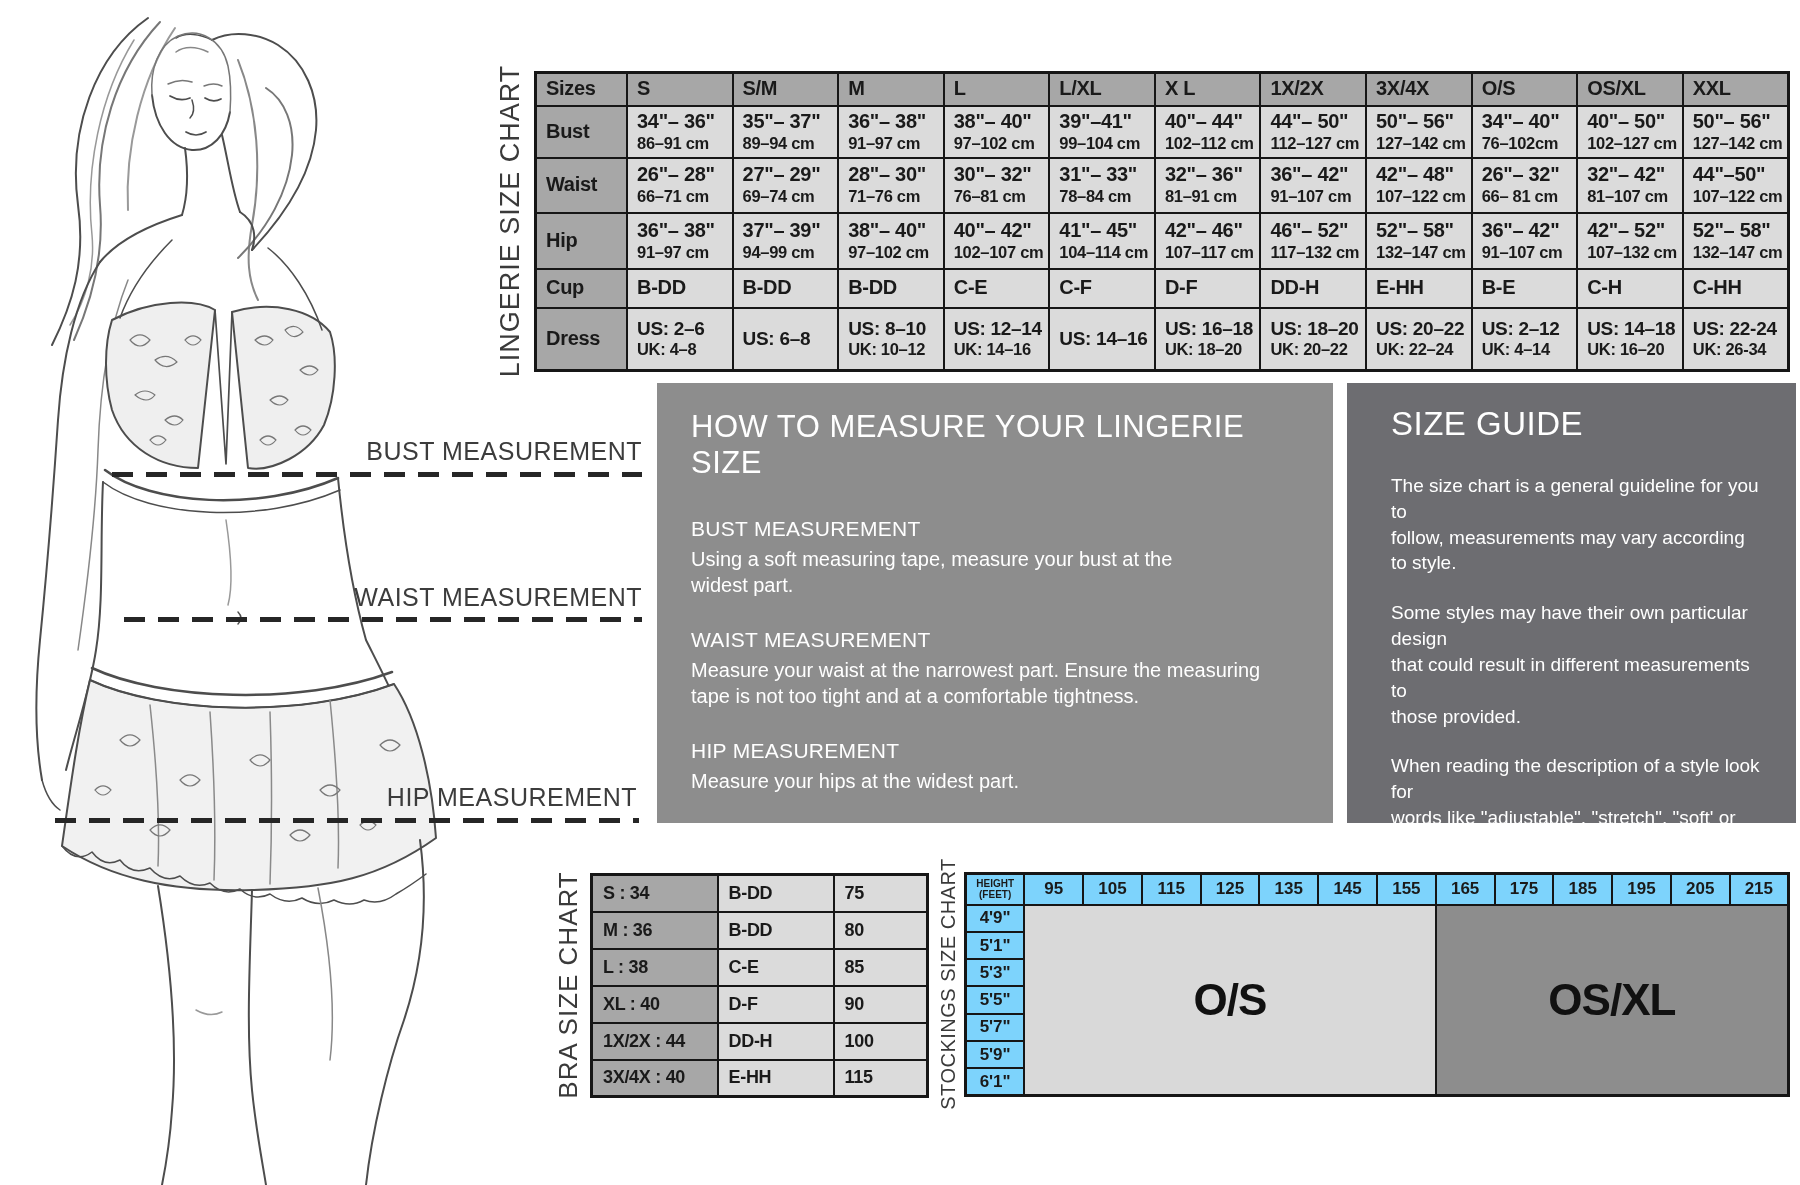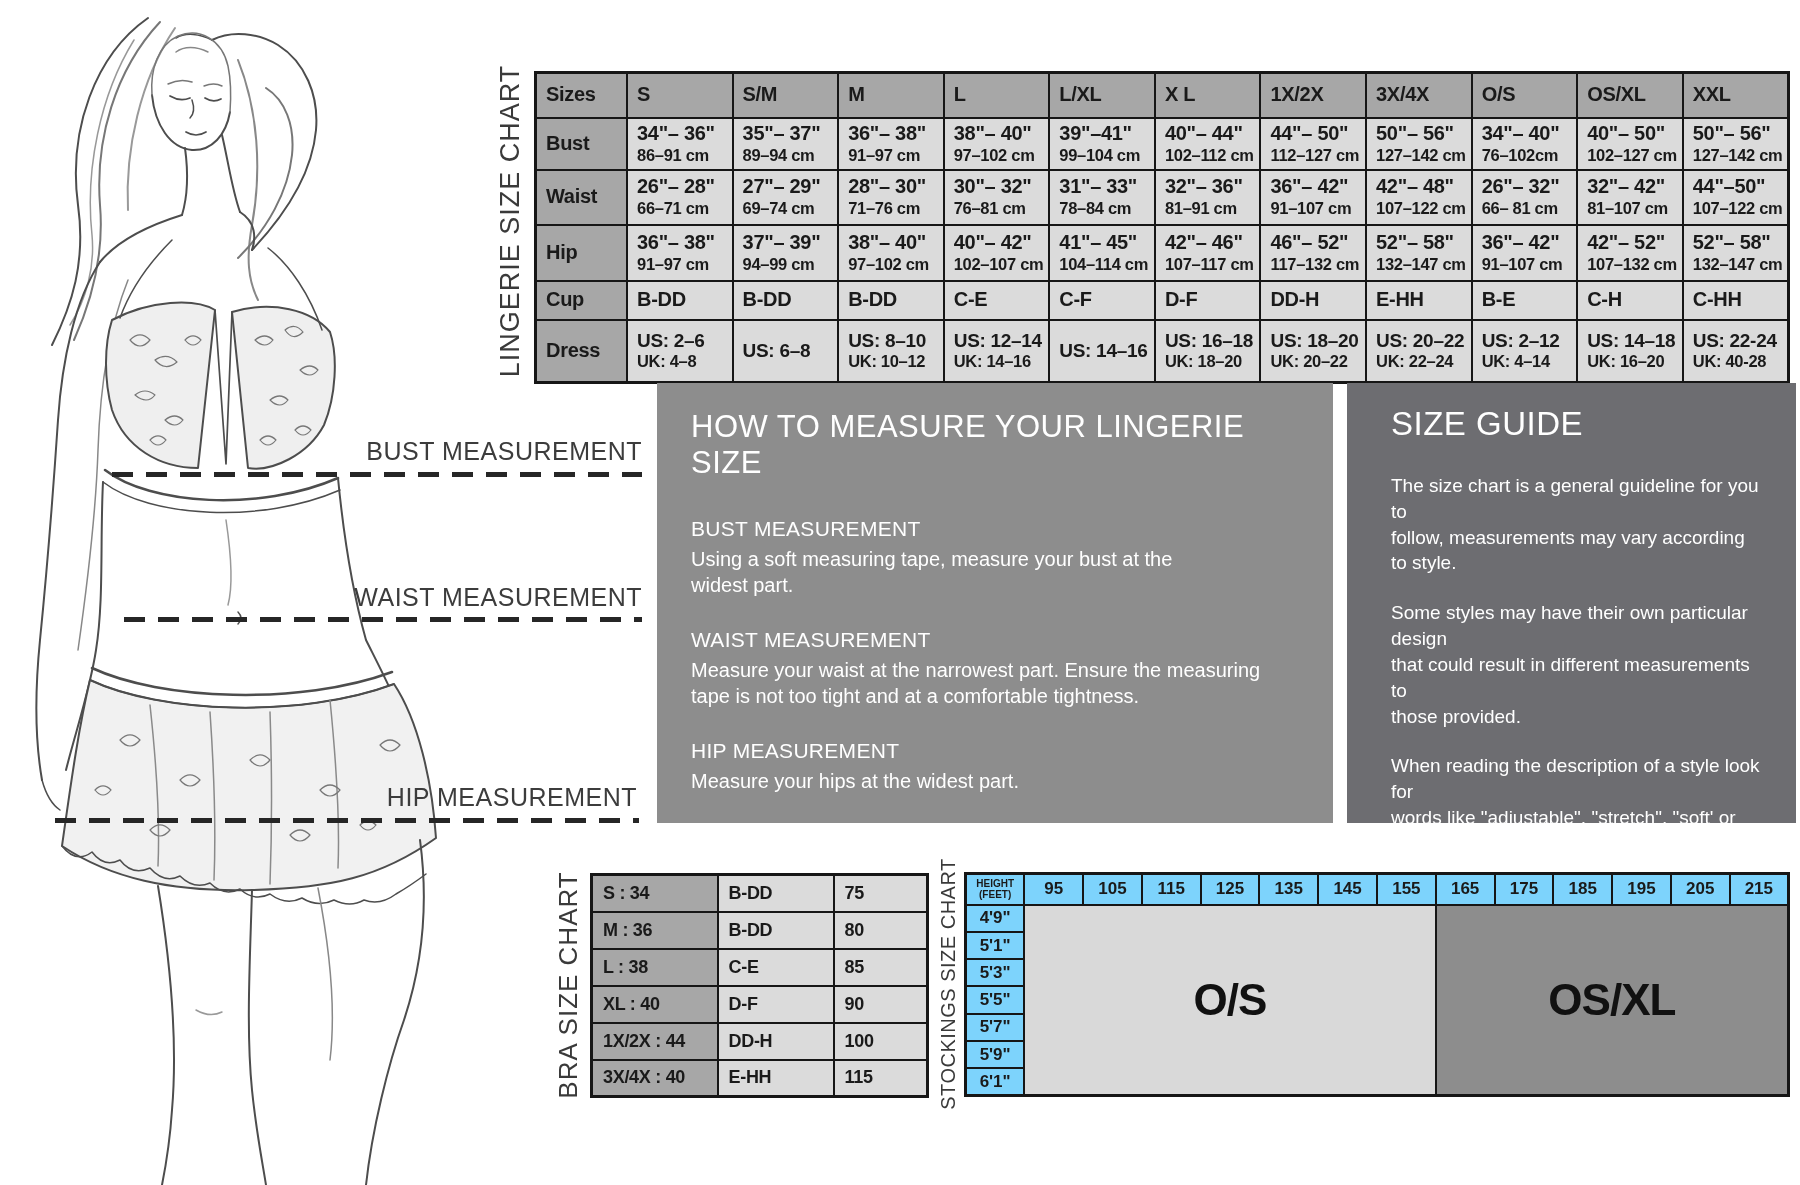--- a/index.html
+++ b/index.html
@@ -22,21 +22,21 @@
     border-collapse:collapse;table-layout:fixed;border:3px solid #161616;
   }
   #lingerie-table th,#lingerie-table td{
     border:2px solid #161616;padding:2px 4px 2px 9px;text-align:left;vertical-align:middle;
     font-weight:700;letter-spacing:-.3px;line-height:1.18;
   }
   #lingerie-table .corner{width:76px;}
   #lingerie-table th{background:#a7a7a7;font-size:20px;}
   #lingerie-table td{background:#dbdbdb;font-size:20px;}
   #lingerie-table td div:nth-child(2){font-size:16.5px;}
-  #lingerie-table tr.h-row{height:45px;}
+  #lingerie-table tr.h-row{height:33px;}
   #lingerie-table tr.r-bust{height:52px;}
   #lingerie-table tr.r-waist{height:55px;}
   #lingerie-table tr.r-hip{height:56px;}
   #lingerie-table tr.r-cup{height:39px;}
   #lingerie-table tr.r-dress{height:63px;}
   #lingerie-table tr.r-dress td{font-size:19px;}
 
   
   .callout-label{position:absolute;font-size:25px;color:#3c3c3c;letter-spacing:.5px;text-align:right;}
   #bust-label{right:1158px;top:437px;}
@@ -430,21 +430,21 @@
           <td>
             <div>US: 2–12</div>
             <div>UK: 4–14</div>
           </td>
           <td>
             <div>US: 14–18</div>
             <div>UK: 16–20</div>
           </td>
           <td>
             <div>US: 22-24</div>
-            <div>UK: 40-28</div>
+            <div>UK: 26-34</div>
           </td>
         </tr>
       </tbody>
     </table>
 
   <div class="callout-label" id="bust-label">BUST MEASUREMENT</div>
   <div class="dash-line" id="bust-line"></div>
   <div class="callout-label" id="waist-label">WAIST MEASUREMENT</div>
   <div class="dash-line" id="waist-line"></div>
   <div class="callout-label" id="hip-label">HIP MEASUREMENT</div>

